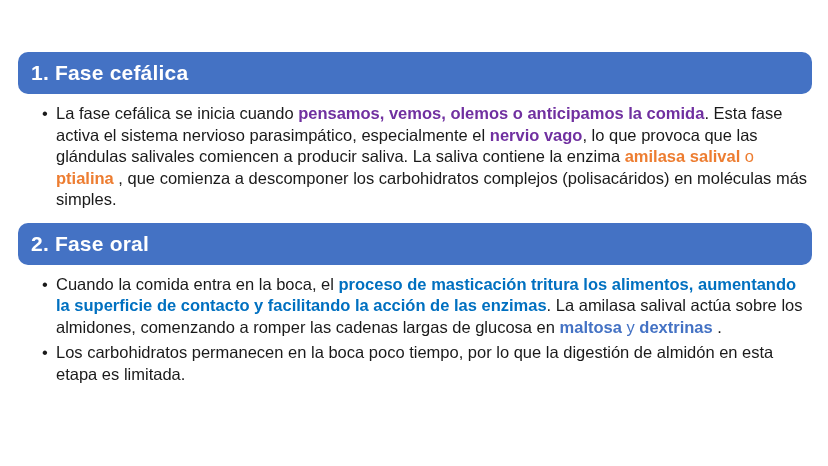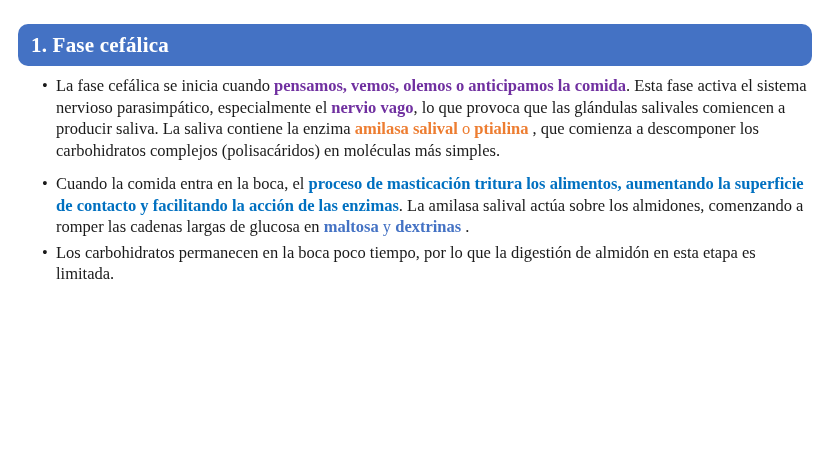--- a/index.html
+++ b/index.html
@@ -3,21 +3,21 @@
 <meta charset="utf-8">
 <style>
   * { margin:0; padding:0; box-sizing:border-box; }
   html,body { background:#fff; }
   body {
     width:828px; height:466px; overflow:hidden;
     font-family:"Liberation Sans", sans-serif;
     background:var(--background, #ffffff);
     color:var(--body-text, #1a1a1a);
   }
-  .slide { width:828px; height:466px; padding-top:24px; position:relative;font-family:Liberation Serif, serif; }
+  .slide { width:828px; height:466px; padding-top:52px; position:relative; }
   .section-header {
     height:42px;
     margin:0 16px 9px 18px;
     background:var(--header-bg, #4472C4);
     border-radius:10px;
     display:flex; align-items:center;
     padding-left:13px;
   }
   .section-title {
     color:var(--header-text, #ffffff);
@@ -49,20 +49,23 @@
   <div class="section-header">
     <span class="section-title">1. Fase cefálica</span>
   </div>
   <div class="bullets">
     <div class="bullet">
       <span class="dot">•</span>
       <span class="text"><span class="seg normal">La fase cefálica se inicia cuando </span><span class="seg purple-bold">pensamos, vemos, olemos o anticipamos la comida</span><span class="seg normal">. Esta fase activa el sistema nervioso parasimpático, especialmente el </span><span class="seg purple-bold">nervio vago</span><span class="seg normal">, lo que provoca que las glándulas salivales comiencen a producir saliva. La saliva contiene la enzima </span><span class="seg orange-bold">amilasa salival</span><span class="seg orange"> o </span><span class="seg orange-bold">ptialina</span><span class="seg normal"> , que comienza a descomponer los carbohidratos complejos (polisacáridos) en moléculas más simples.</span></span>
     </div>
   </div>
 
+  <div class="section-header">
+    <span class="section-title">2. Fase oral</span>
+  </div>
   <div class="bullets">
     <div class="bullet">
       <span class="dot">•</span>
       <span class="text"><span class="seg normal">Cuando la comida entra en la boca, el </span><span class="seg blue-bold">proceso de masticación tritura los alimentos, aumentando la superficie de contacto y facilitando la acción de las enzimas</span><span class="seg normal">. La amilasa salival actúa sobre los almidones, comenzando a romper las cadenas largas de glucosa en </span><span class="seg soft-blue-bold">maltosa</span><span class="seg soft-blue"> y </span><span class="seg soft-blue-bold">dextrinas</span><span class="seg normal"> .</span></span>
     </div>
     <div class="bullet">
       <span class="dot">•</span>
       <span class="text"><span class="seg normal">Los carbohidratos permanecen en la boca poco tiempo, por lo que la digestión de almidón en esta etapa es limitada.</span></span>
     </div>
   </div>

